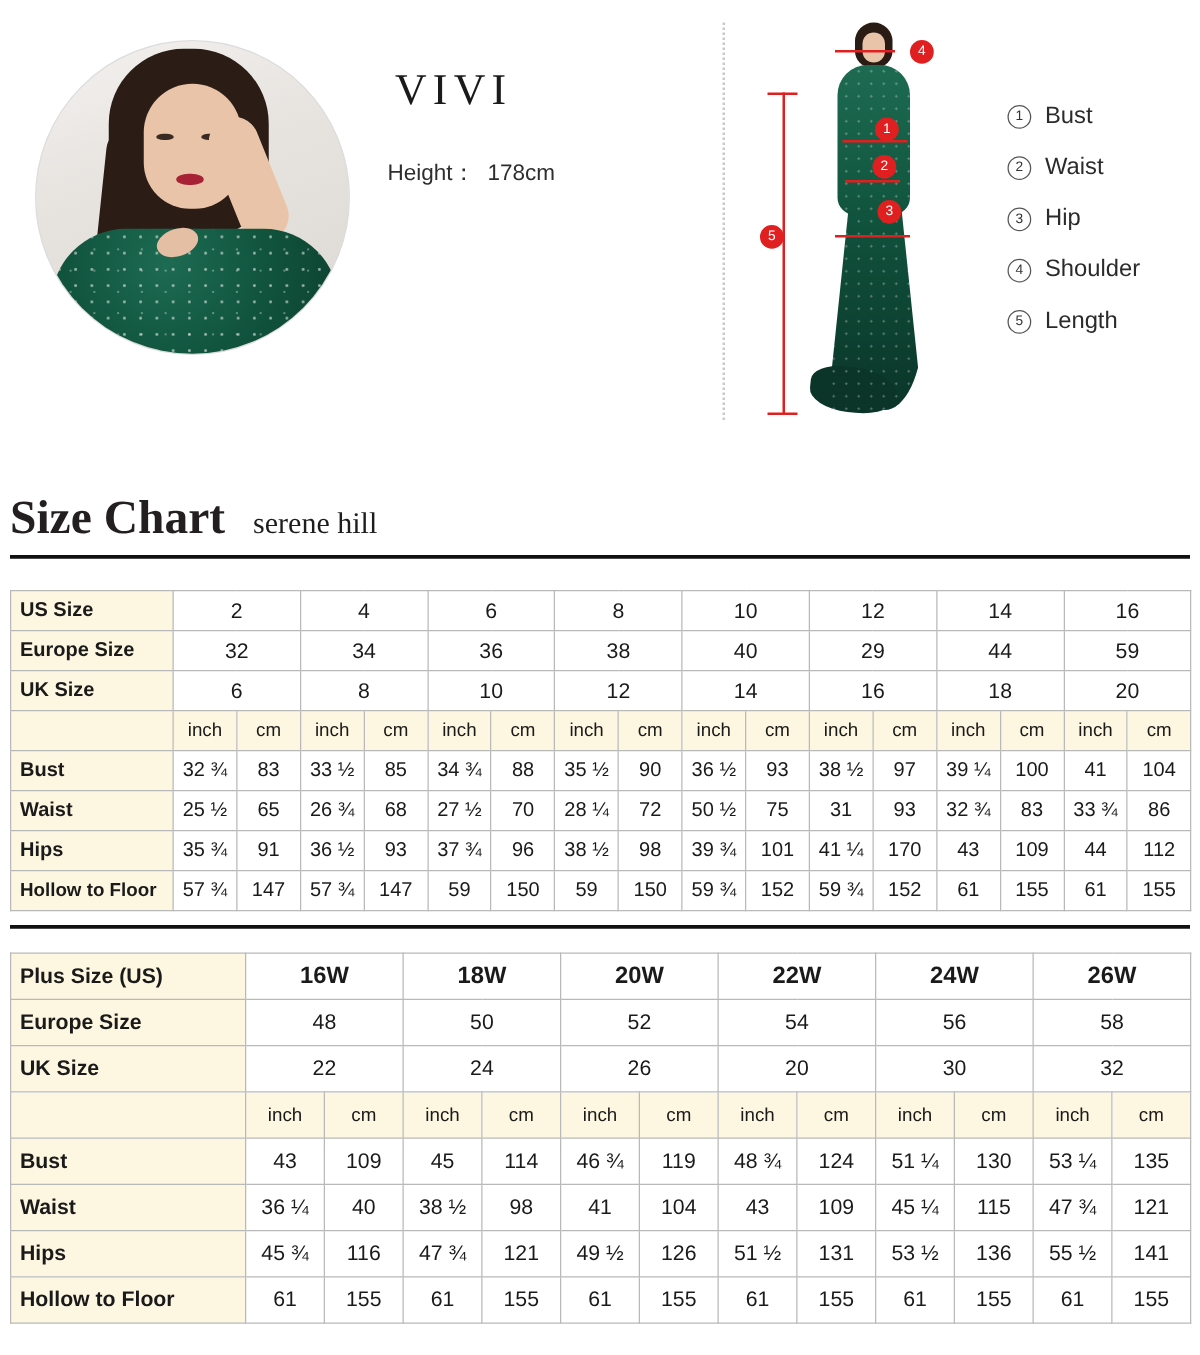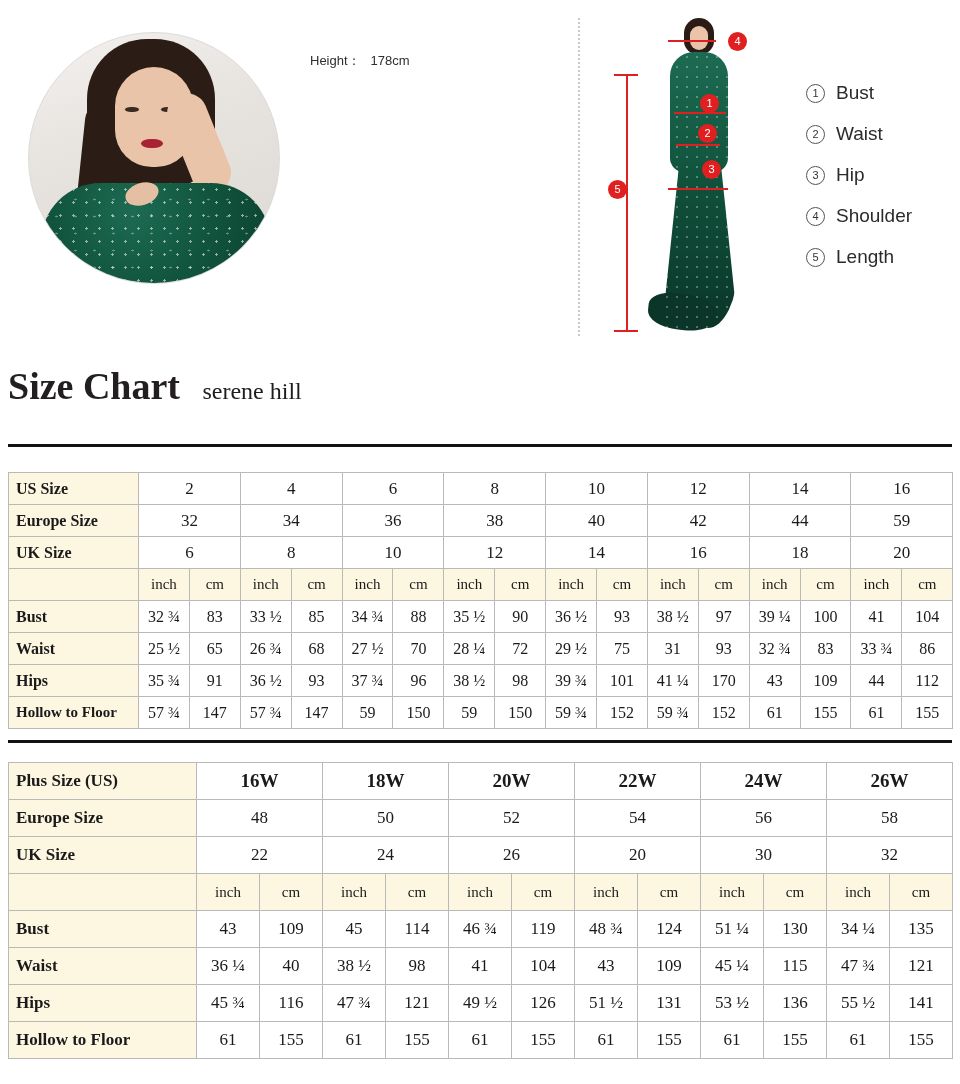--- a/index.html
+++ b/index.html
@@ -116,21 +116,21 @@
   }
   .brand-name {
     font-family: "Liberation Serif", serif;
     font-size: 35px;
     letter-spacing: 5px;
     color: #1a1a1a;
     margin-bottom: 34px;
     padding-left: 6px;
   }
   .spec-row {
-    font-size: 13px;
+    font-size: 18px;
     color: #3a3a3a;
     margin-bottom: 18px;
     white-space: nowrap;
   }
   .spec-row .lbl { color: #2e2e2e; }
   .spec-row .val { margin-left: 10px; color: #2e2e2e; }
 
   
   .v-divider {
     position: absolute;
@@ -225,21 +225,21 @@
     line-height: 17px;
     text-align: center;
     margin-right: 11px;
     color: #333;
     flex: none;
   }
 
   
   .title-bar {
     position: absolute;
-    left: 0; top: 364px;
+    left: 0; top: 392px;
     width: 960px;
     padding-left: 8px;
   }
   .title-main {
     font-family: "Liberation Serif", serif;
     font-size: 38px;
     font-weight: bold;
     display: inline-block;
     vertical-align: baseline;
   }
@@ -260,21 +260,21 @@
   .hr-mid {
     position: absolute;
     left: 8px; top: 740px;
     width: 944px; height: 3px;
     background: #111;
   }
 
   
   table {
     border-collapse: collapse;
-    font-family: Liberation Serif, serif;
+    font-family: Liberation Sans, sans-serif;
     table-layout: fixed;
   }
   .tbl1 {
     position: absolute;
     left: 8px; top: 472px;
     width: 944px;
   }
   .tbl2 {
     position: absolute;
     left: 8px; top: 762px;
@@ -316,20 +316,21 @@
     <div class="face"></div>
     <div class="eye-l"></div>
     <div class="eye-r"></div>
     <div class="lips"></div>
     <div class="arm"></div>
     <div class="dress"></div>
     <div class="shoulder-cut"></div>
   </div>
 
   <div class="specs">
+    <div class="brand-name">VIVI</div>
     <div class="spec-row">
       <span class="lbl">Height：</span><span class="val">178cm</span>
     </div>
   </div>
 
   <div class="v-divider"></div>
 
   <div class="figure-wrap">
     <div class="fig-body">
       <div class="fig-head"></div>
@@ -421,21 +422,21 @@
       <td class="sizeval" colspan="2">14</td>
       <td class="sizeval" colspan="2">16</td>
     </tr>
     <tr>
       <td class="rowhead">Europe Size</td>
       <td class="sizeval" colspan="2">32</td>
       <td class="sizeval" colspan="2">34</td>
       <td class="sizeval" colspan="2">36</td>
       <td class="sizeval" colspan="2">38</td>
       <td class="sizeval" colspan="2">40</td>
-      <td class="sizeval" colspan="2">42</td>
+      <td class="sizeval" colspan="2">29</td>
       <td class="sizeval" colspan="2">44</td>
       <td class="sizeval" colspan="2">59</td>
     </tr>
     <tr>
       <td class="rowhead">UK Size</td>
       <td class="sizeval" colspan="2">6</td>
       <td class="sizeval" colspan="2">8</td>
       <td class="sizeval" colspan="2">10</td>
       <td class="sizeval" colspan="2">12</td>
       <td class="sizeval" colspan="2">14</td>
@@ -484,21 +485,21 @@
     <tr>
       <td class="rowhead">Waist</td>
       <td>25 ½</td>
       <td>65</td>
       <td>26 ¾</td>
       <td>68</td>
       <td>27 ½</td>
       <td>70</td>
       <td>28 ¼</td>
       <td>72</td>
-      <td>29 ½</td>
+      <td>50 ½</td>
       <td>75</td>
       <td>31</td>
       <td>93</td>
       <td>32 ¾</td>
       <td>83</td>
       <td>33 ¾</td>
       <td>86</td>
     </tr>
     <tr>
       <td class="rowhead">Hips</td>
@@ -605,21 +606,21 @@
       <td class="numcell">43</td>
       <td class="numcell">109</td>
       <td class="numcell">45</td>
       <td class="numcell">114</td>
       <td class="numcell">46 ¾</td>
       <td class="numcell">119</td>
       <td class="numcell">48 ¾</td>
       <td class="numcell">124</td>
       <td class="numcell">51 ¼</td>
       <td class="numcell">130</td>
-      <td class="numcell">34 ¼</td>
+      <td class="numcell">53 ¼</td>
       <td class="numcell">135</td>
     </tr>
     <tr>
       <td class="rowhead">Waist</td>
       <td class="numcell">36 ¼</td>
       <td class="numcell">40</td>
       <td class="numcell">38 ½</td>
       <td class="numcell">98</td>
       <td class="numcell">41</td>
       <td class="numcell">104</td>

